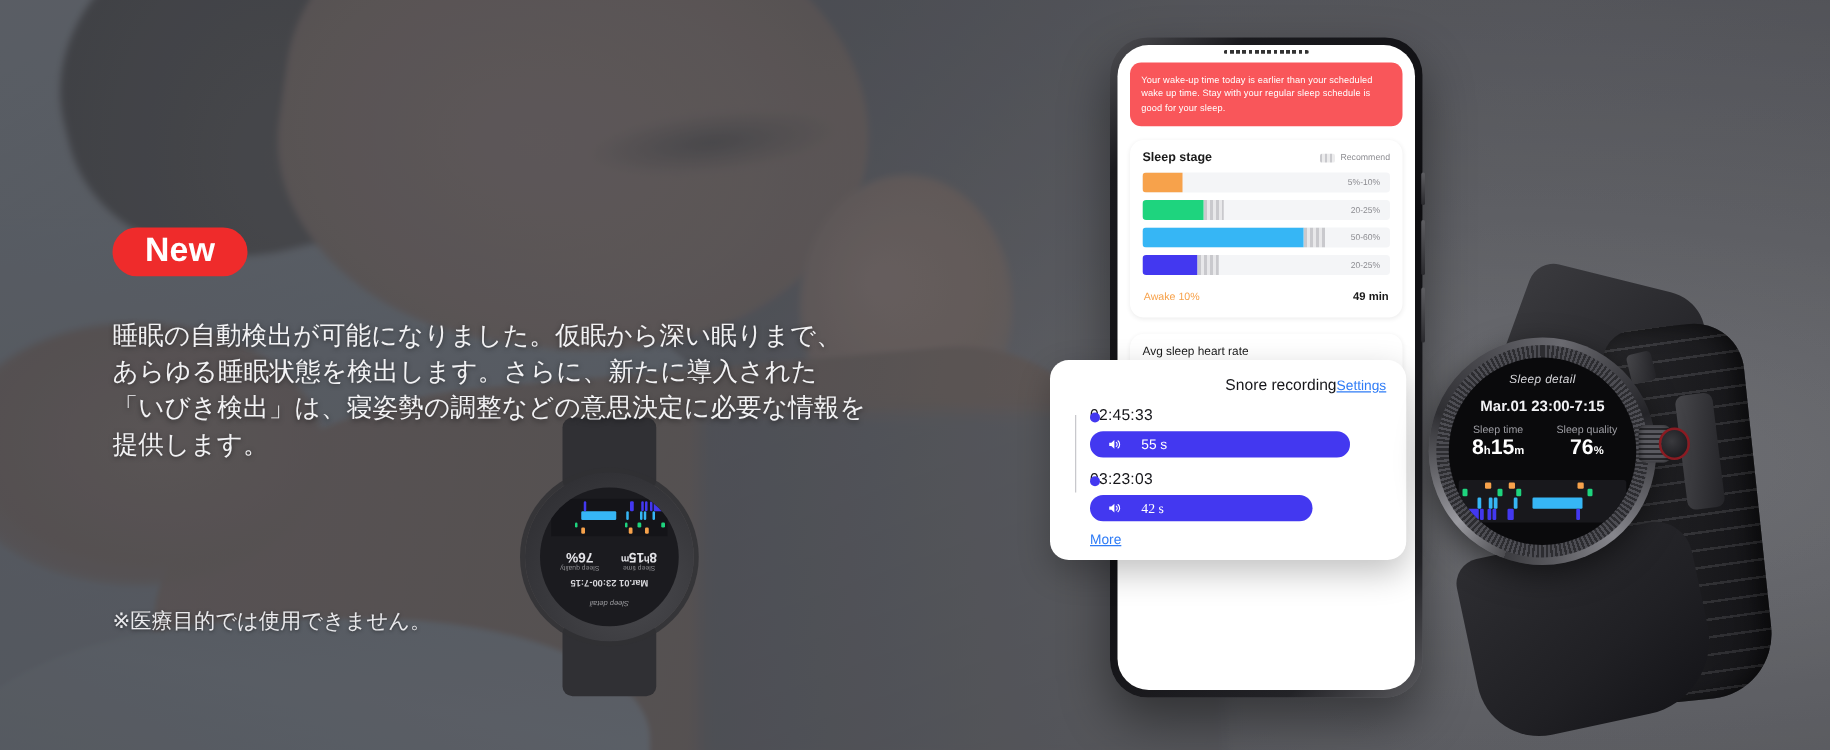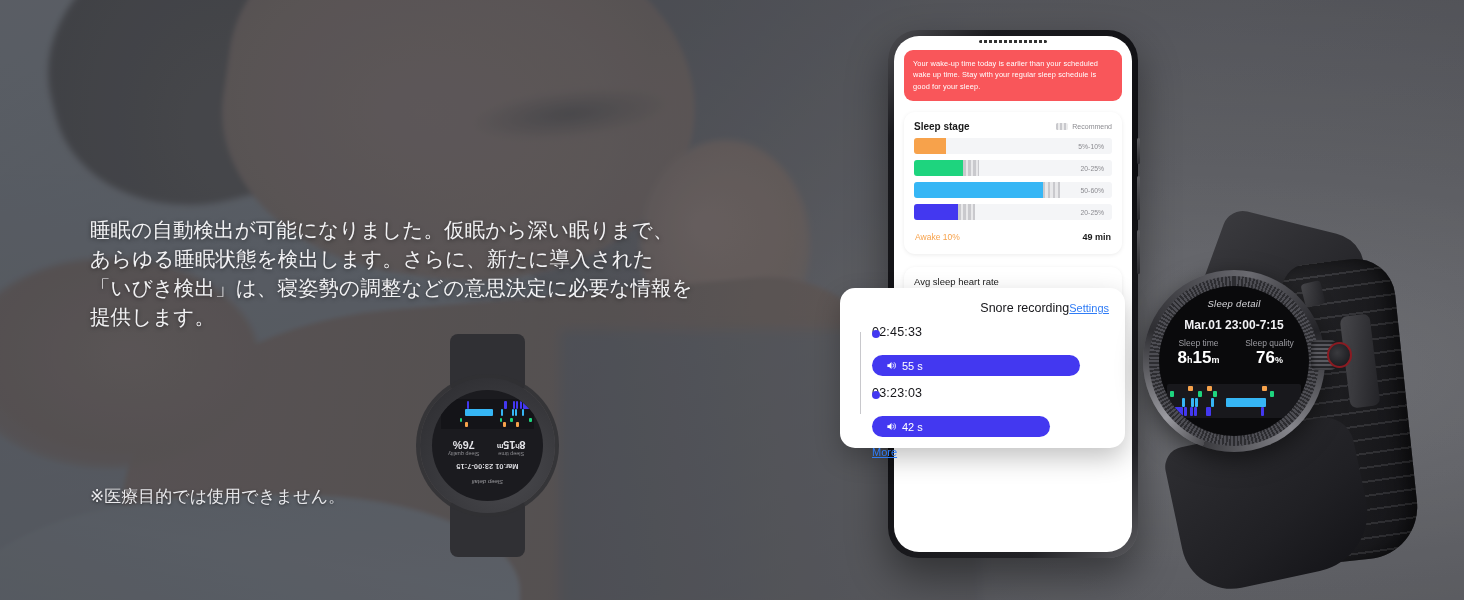--- a/index.html
+++ b/index.html
@@ -210,25 +210,25 @@
   }
   .snore-head { display:flex; justify-content:flex-end; align-items:baseline; }
   .snore-title { font-size:12.5px; color:#16161a; }
   .snore-link { font-size:11px; color:#2f7cf6; }
   .snore-link.more { display:block; margin-top:9px; }
   .snore-body { position:relative; margin-top:10px; padding-left:16px; }
   .snore-line { position:absolute; left:3.5px; top:7px; bottom:44px; width:1.5px; background:#c8c8cc; }
   .snore-dot { position:absolute; left:0; width:8px; height:8px; border-radius:50%; background:#4338f0; }
   .snore-time { font-size:12.5px; color:#16161a; letter-spacing:.2px; }
   .snore-pill {
-    display:flex; align-items:center; gap:5px; margin:16px 0 0;
+    display:flex; align-items:center; gap:16px; margin:6px 0 0;
     background:#4338f0; border-radius:14px; height:21px; padding:0 14px;
     color:#fff; font-size:11px;
   }
-  .snore-pill.p1 { width:208px; } .snore-pill.p2 { width:178px; }
+  .snore-pill.p1 { width:208px; } .snore-pill.p2 { width:178px;font-family:Liberation Serif, serif; }
   .spk { width:11px; height:11px; flex:none; }
 
   
   #watch { position:absolute; left:1135px; top:230px; width:310px; height:350px; }
   .w-strap-top {
     position:absolute; left:72px; top:-8px; width:150px; height:120px;
     background:linear-gradient(120deg,#3a3a3e 0%,#2b2b2f 55%,#1e1e22 100%);
     border-radius:18px 40px 14px 14px; transform:rotate(14deg) skewX(-6deg);
   }
   .w-strap-right {
@@ -364,20 +364,21 @@
           <div class="hypno-seg" style="left: 18.6px; width: 2.046px; top: 20.4px; height: 7.8px; background: rgb(67, 56, 240);"></div>
           <div class="hypno-seg" style="left: 26.97px; width: 3.255px; top: 20.4px; height: 7.8px; background: rgb(67, 56, 240);"></div>
           <div class="hypno-seg" style="left: 65.1px; width: 2.046px; top: 20.4px; height: 7.8px; background: rgb(67, 56, 240);"></div>
         </div>
     </div>
   </div>
 </div>
 
 <div id="copy">
   <div class="headline-row">
+    <span class="badge-new">New</span>
   </div>
   <p class="lede">睡眠の自動検出が可能になりました。仮眠から深い眠りまで、
 あらゆる睡眠状態を検出します。さらに、新たに導入された
 「いびき検出」は、寝姿勢の調整などの意思決定に必要な情報を
 提供します。</p>
 </div>
 <div class="disclaimer">※医療目的では使用できません。</div>
 
 <div id="phone">
   <div class="phone-btn pb1"></div>

